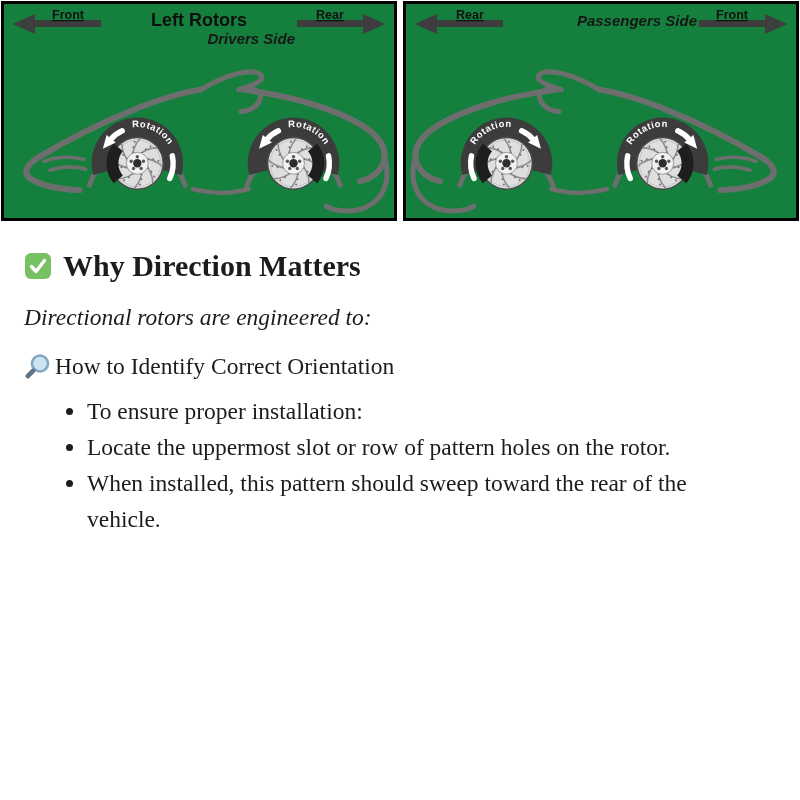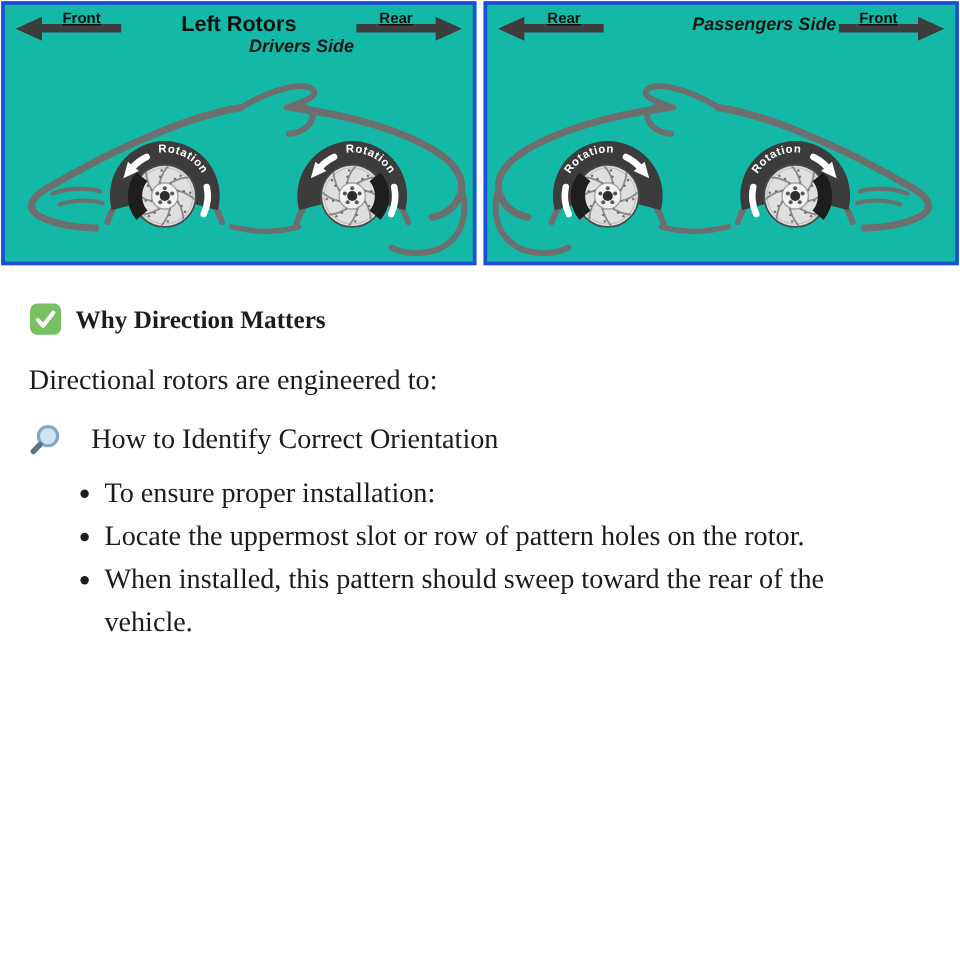--- a/index.html
+++ b/index.html
@@ -1,39 +1,39 @@
 <!DOCTYPE html>
 <html><head>
 <meta charset="utf-8">
 <style>
   html,body{margin:0;padding:0;background:#ffffff;}
   .page{position:relative;width:800px;height:800px;background:#ffffff;overflow:hidden;
         font-family:"Liberation Serif",serif;color:#1c1c1c;}
 
   
   .diagram{display:flex;gap:6px;height:221px;box-sizing:border-box;padding:1px 1px 0 1px;}
-  .panel{flex:1;position:relative;border:3px solid #1d4ed8;background:#14b8a6;box-sizing:border-box;}
+  .panel{flex:1;position:relative;border:3px solid #000000;background:#15803d;box-sizing:border-box;}
   .panel-header{display:flex;justify-content:space-between;align-items:flex-start;
                 padding:6px 7px 0 7px;font-family:"Liberation Sans",sans-serif;}
   .title-stack{flex:1;text-align:center;margin-top:1px;}
   .panel-title{font-size:18px;font-weight:bold;line-height:1.02;color:#0e0e0e;}
   .panel-subtitle{font-size:15px;font-weight:bold;font-style:italic;margin-top:1px;color:#161616;text-align:right;}
   .dir-label{width:92px;}
   .dir-label svg{display:block;}
   .car-holder{position:absolute;left:0;right:0;bottom:1px;height:158px;}
   .car-holder svg{display:block;}
 
   
   .content{padding:12px 26px 0 24px;font-size:23.5px;line-height:36px;}
   .intro{margin:0;max-width:715px;}
   .sec-heading{display:flex;align-items:center;gap:11px;margin:16px 0 0 0;
-               font-size:21px;line-height:34px;font-weight:bold;}
-  .sec-heading.light{font-weight:normal;font-size:23.5px;margin-top:14px;gap:25px;}
+               font-size:30px;line-height:34px;font-weight:bold;}
+  .sec-heading.light{font-weight:normal;font-size:23.5px;margin-top:14px;gap:4px;}
   .sec-heading .emoji{display:inline-flex;flex:0 0 auto;}
-  .lead{margin:16px 0 0 0;}
+  .lead{margin:16px 0 0 0;font-style:italic;}
   ul.blist{margin:4px 0 0 0;padding:0 0 0 63px;list-style:disc;}
   ul.blist.second{margin-top:10px;}
   ul.blist li{max-width:655px;}
 </style>
 </head>
 <body>
 
 <div class="page">
 
   <div class="diagram">

